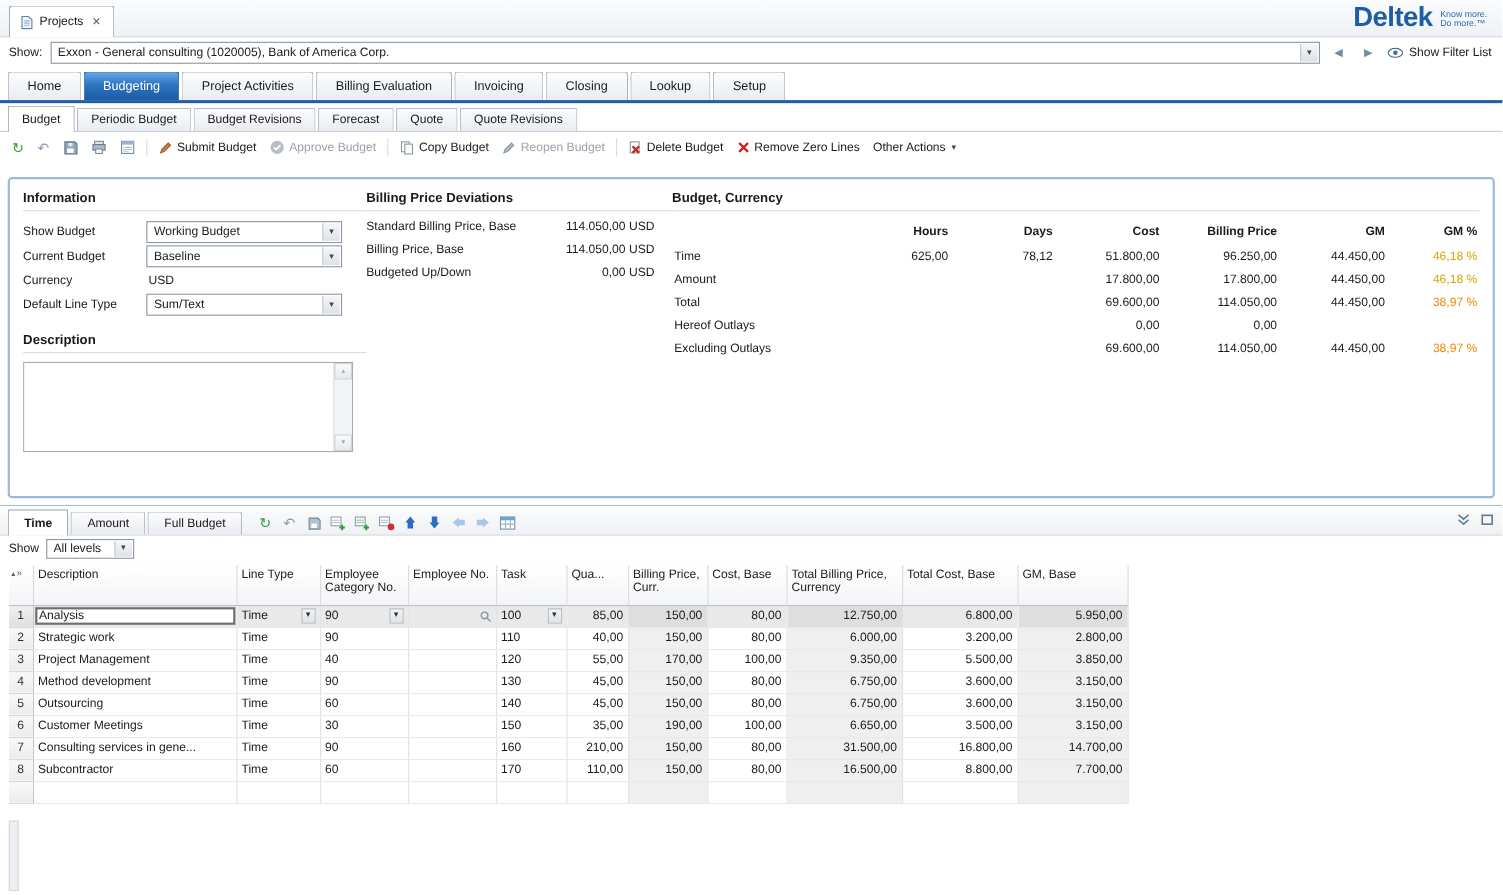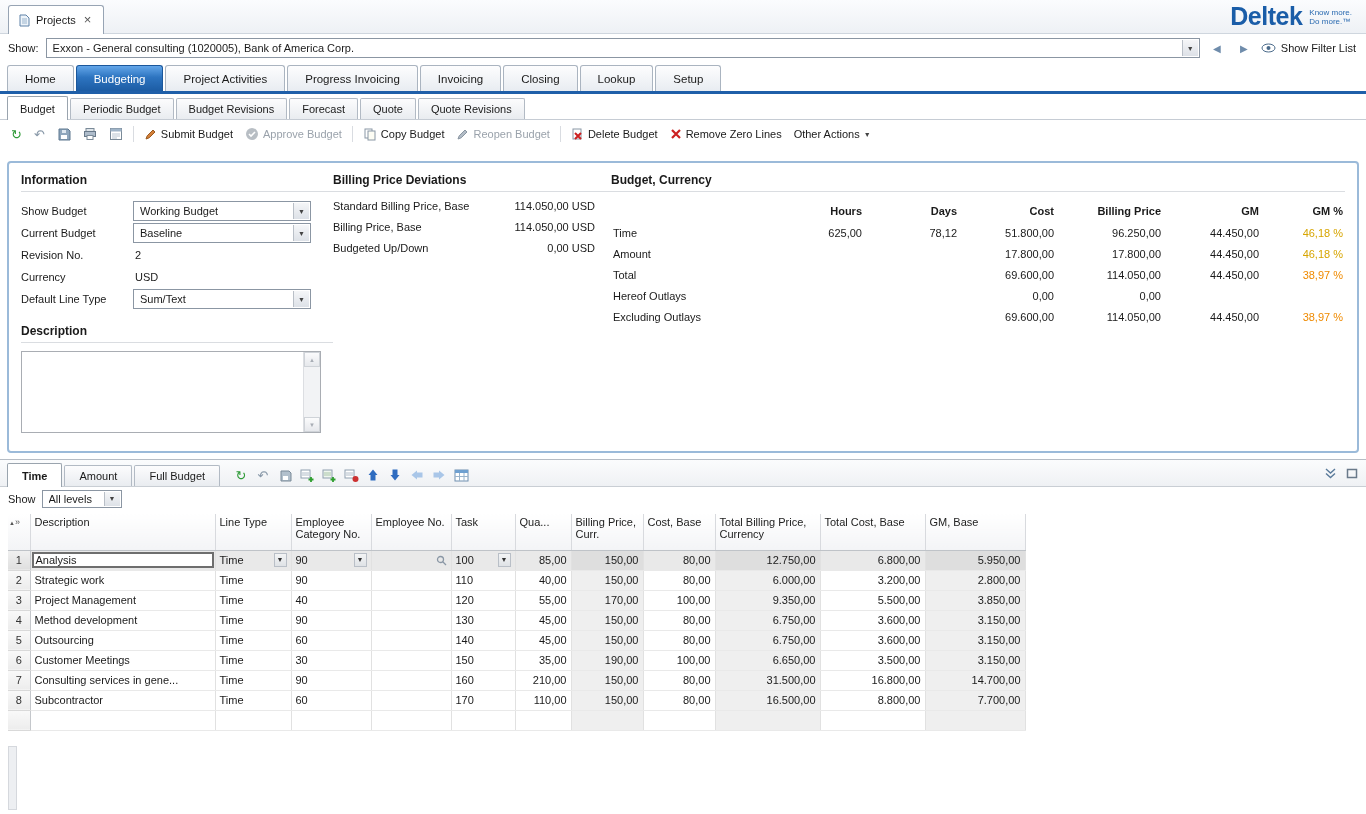--- a/index.html
+++ b/index.html
@@ -156,21 +156,21 @@
         <circle cx="7.5" cy="5" r="2" fill="#4a6a8a"></circle>
       </svg>
     <span>Show Filter List</span>
   </span>
 </div>
 
 <div class="maintabs">
     <div class="mtab">Home</div>
     <div class="mtab active">Budgeting</div>
     <div class="mtab">Project Activities</div>
-    <div class="mtab">Progress Invoicing</div>
+    <div class="mtab">Billing Evaluation</div>
     <div class="mtab">Invoicing</div>
     <div class="mtab">Closing</div>
     <div class="mtab">Lookup</div>
     <div class="mtab">Setup</div>
   </div>
 
 <div class="subtabs">
     <div class="stab active">Budget</div>
     <div class="stab">Periodic Budget</div>
     <div class="stab">Budget Revisions</div>
@@ -265,24 +265,20 @@
             <span class="cval">Working Budget</span>
             <span class="arrow">▼</span>
           </div>
         </div>
         <div class="frow">
           <div class="flabel">Current Budget</div>
           <div class="combo fcombo">
             <span class="cval">Baseline</span>
             <span class="arrow">▼</span>
           </div>
-        </div>
-        <div class="frow">
-          <div class="flabel">Revision No.</div>
-          <div class="fstatic">2</div>
         </div>
         <div class="frow">
           <div class="flabel">Currency</div>
           <div class="fstatic">USD</div>
         </div>
         <div class="frow">
           <div class="flabel">Default Line Type</div>
           <div class="combo fcombo">
             <span class="cval">Sum/Text</span>
             <span class="arrow">▼</span>

